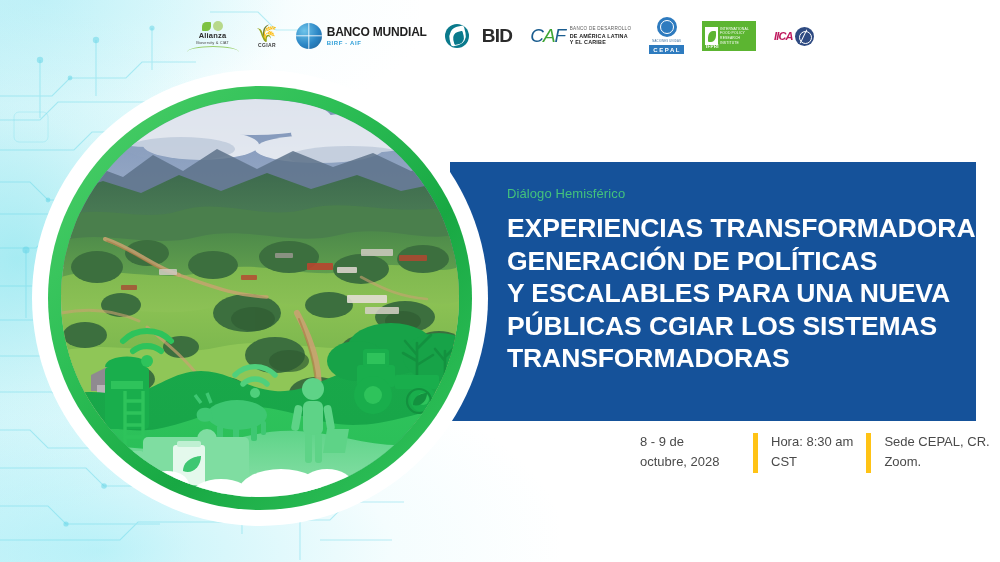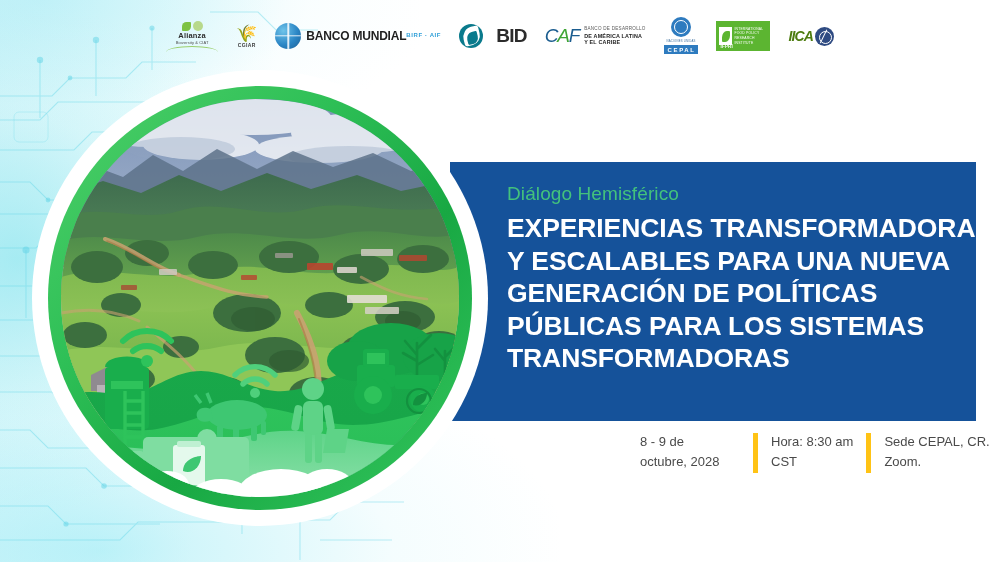--- a/index.html
+++ b/index.html
@@ -95,21 +95,21 @@
     position: relative; overflow: hidden;
   }
   .logo-bm .globe::before {
     content: ""; position: absolute; left: 50%; top: 0; width: 1.4px; height: 100%;
     background: rgba(255,255,255,.85); transform: translateX(-50%);
   }
   .logo-bm .globe::after {
     content: ""; position: absolute; left: 0; top: 50%; width: 100%; height: 1.4px;
     background: rgba(255,255,255,.85); transform: translateY(-50%);
   }
-  .logo-bm .bm-txt { display: flex; line-height: 1; }
+  .logo-bm .bm-txt { display: flex; flex-direction: column; line-height: 1; }
   .logo-bm .bm-main { font-size: 12px; font-weight: bold; color: #1f1f1f; letter-spacing: -.2px; }
   .logo-bm .bm-sub { font-size: 6px; font-weight: bold; color: #2f9fd8; letter-spacing: .6px; margin-top: 2px; }
 
   .logo-bid { gap: 13px; }
   .logo-bid .bid-mark {
     width: 24px; height: 24px; border-radius: 50%;
     background: #0a7a8c; position: relative; overflow: hidden;
   }
   .logo-bid .bid-mark::after {
     content: ""; position: absolute; left: 4px; top: 3px; width: 17px; height: 18px;
@@ -163,22 +163,22 @@
   }
   .logo-ifpri .if-txt { display: flex; flex-direction: column; line-height: 4.6px; }
   .logo-ifpri .if-txt span { font-size: 3.4px; color: #ffffff; letter-spacing: .15px; }
   .logo-ifpri .if-name {
     position: absolute; bottom: 2px; left: 4px;
     font-size: 4.5px; font-weight: bold; color: #ffffff; letter-spacing: .2px;
   }
 
   .logo-iica { gap: 2px; }
   .logo-iica .iica-txt {
-    font-size: 14px; font-weight: bold; font-style: italic;
-    color: #4d7c0f; letter-spacing: -.9px;
+    font-size: 11px; font-weight: bold; font-style: italic;
+    color: #be185d; letter-spacing: -.9px;
   }
   .logo-iica .iica-mark {
     width: 19px; height: 19px; border-radius: 50%;
     background: #2f4b82; position: relative;
   }
   .logo-iica .iica-mark::after {
     content: ""; position: absolute; left: 4px; top: 4px;
     width: 11px; height: 11px; border-radius: 50%;
     border: 1.4px solid #ffffff;
   }
@@ -217,21 +217,21 @@
     position: absolute;
     left: 450px; top: 162px;
     width: 526px; height: 259px;
     background: #15529a;
     z-index: 3;
     box-sizing: border-box;
     padding: 20px 16px 0 57px;
   }
   .kicker {
     color: #43c27c;
-    font-size: 19px;
+    font-size: 13px;
     letter-spacing: .1px;
     line-height: 24px;
     margin: 0 0 6px 0;
     font-weight: normal;
   }
   .headline {
     color: #ffffff;
     font-size: 26.5px;
     font-weight: bold;
     line-height: 32.5px;
@@ -637,23 +637,23 @@
           <ellipse cx="160" cy="396" rx="30" ry="16"></ellipse>
         </g>
       </svg>
     </div>
   </div>
 
   <div class="title-panel">
     <p class="kicker">Diálogo Hemisférico</p>
     <h1 class="headline">
       <span class="ln">EXPERIENCIAS TRANSFORMADORAS</span>
+      <span class="ln">GENERACIÓN DE POLÍTICAS</span>
       <span class="ln">Y ESCALABLES PARA UNA NUEVA</span>
-      <span class="ln">GENERACIÓN DE POLÍTICAS</span>
-      <span class="ln">PÚBLICAS PARA LOS SISTEMAS</span>
+      <span class="ln">PÚBLICAS CGIAR LOS SISTEMAS</span>
       <span class="ln">TRANSFORMADORAS</span>
     </h1>
   </div>
 
   <div class="meta-bar">
 
     <div class="meta-item first">
       <div class="meta-text">
         <span class="ln2">8 - 9 de</span>
         <span class="ln2">octubre, 2028</span>

